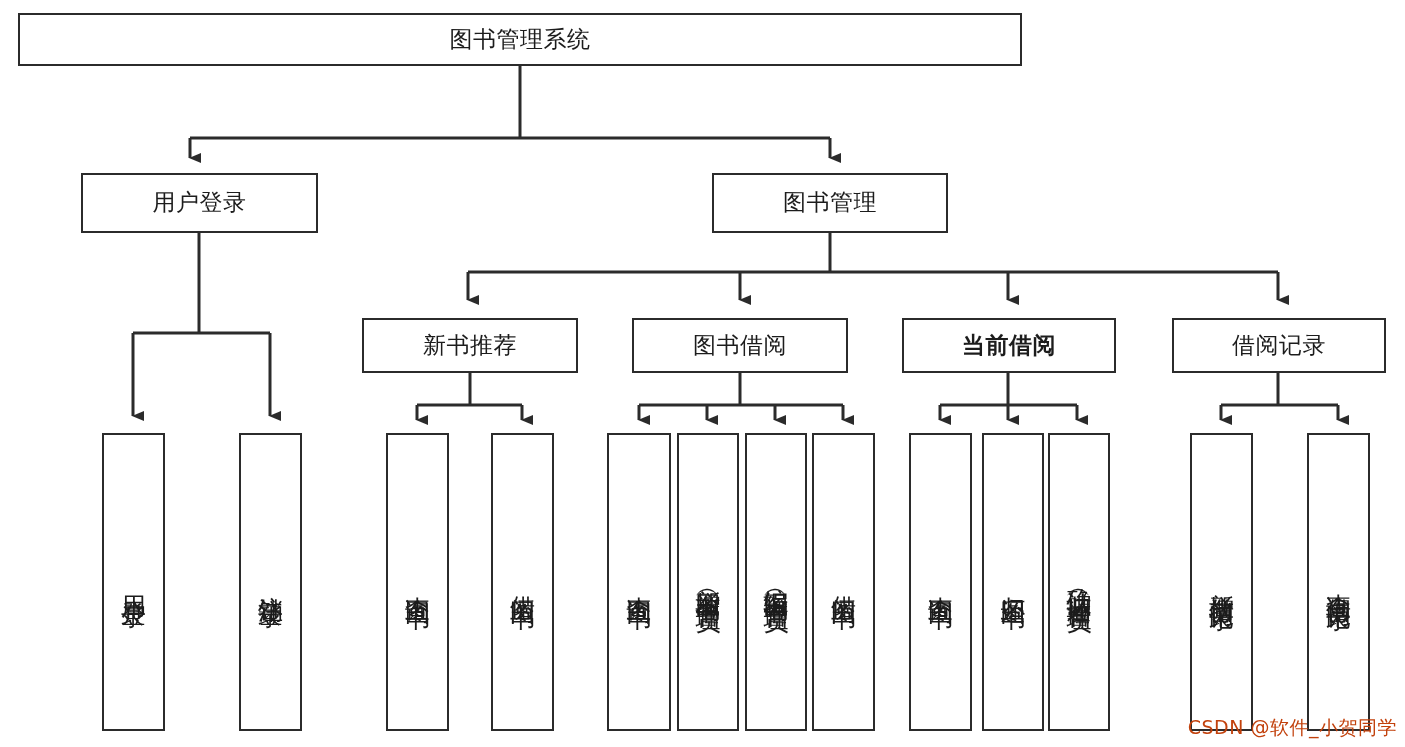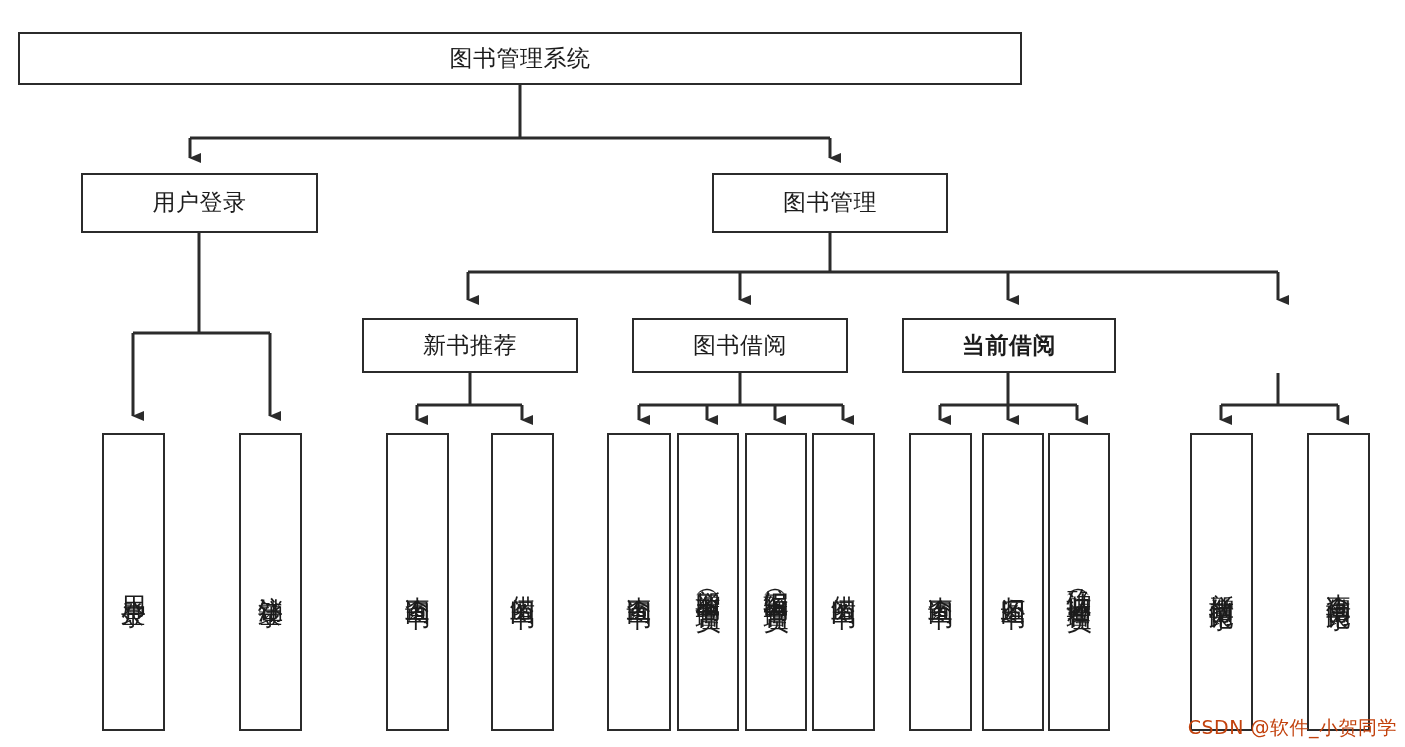--- a/index.html
+++ b/index.html
@@ -115,39 +115,42 @@
       <path d="M1008,405 L1008,420" marker-end="url(#arrow)"></path>
       <path d="M1077,405 L1077,420" marker-end="url(#arrow)"></path>
 
       <path d="M1278,373 L1278,405"></path>
       <path d="M1221,405 L1338,405"></path>
       <path d="M1221,405 L1221,420" marker-end="url(#arrow)"></path>
       <path d="M1338,405 L1338,420" marker-end="url(#arrow)"></path>
     </g>
   </svg>
 
-  <div class="node horiz" style="left:18px; top:13px; width:1004px; height:53px;margin-top:19px;">
+  <div class="node horiz" style="left:18px; top:13px; width:1004px; height:53px;">
     <span class="lbl">图书管理系统</span>
   </div>
 
   <div class="node horiz" style="left:81px; top:173px; width:237px; height:60px;">
     <span class="lbl">用户登录</span>
   </div>
   <div class="node horiz" style="left:712px; top:173px; width:236px; height:60px;">
     <span class="lbl">图书管理</span>
   </div>
 
   <div class="node horiz" style="left:632px; top:318px; width:216px; height:55px;">
     <span class="lbl">图书借阅</span>
   </div>
   <div class="node horiz" style="left:362px; top:318px; width:216px; height:55px;">
     <span class="lbl">新书推荐</span>
   </div>
   <div class="node horiz" style="left:902px; top:318px; width:214px; height:55px;font-weight:bold;">
     <span class="lbl">当前借阅</span>
+  </div>
+  <div class="node horiz" style="left:1172px; top:318px; width:214px; height:55px;">
+    <span class="lbl">借阅记录</span>
   </div>
 
   <div class="node vert" style="left:102px; top:433px; width:63px; height:298px;">
     <span class="lbl">用户登录</span>
   </div>
   <div class="node vert" style="left:239px; top:433px; width:63px; height:298px;">
     <span class="lbl">注销登录</span>
   </div>
 
   <div class="node vert" style="left:386px; top:433px; width:63px; height:298px;">

